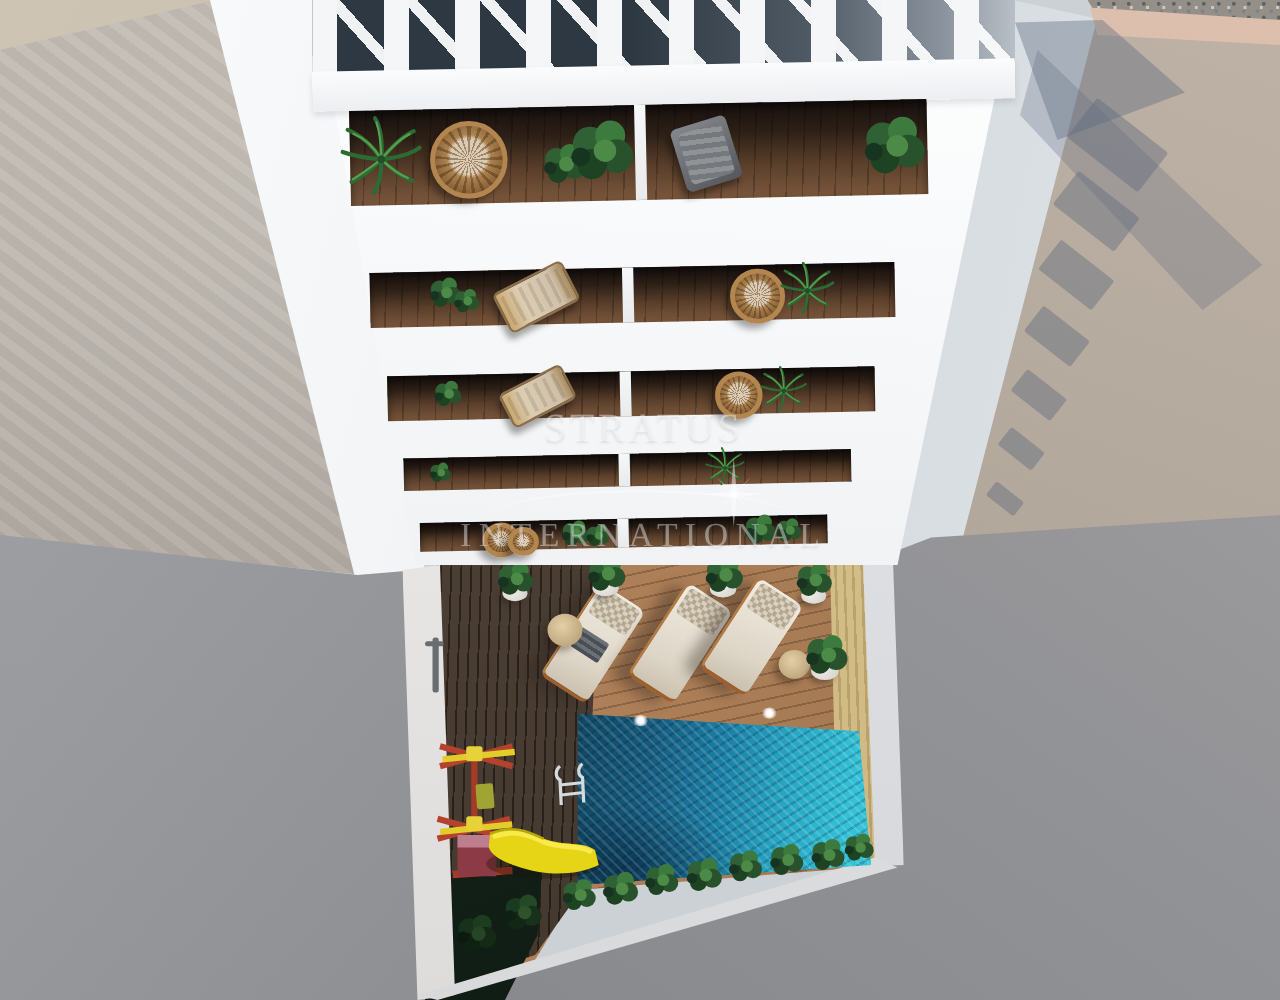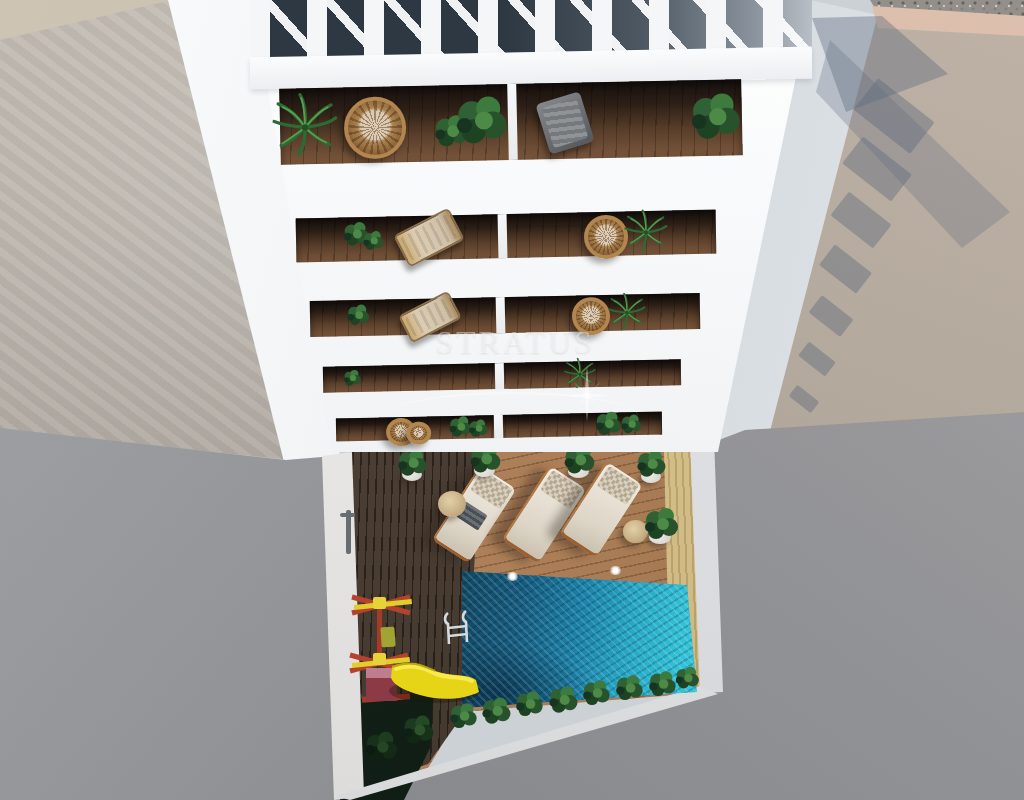--- a/index.html
+++ b/index.html
@@ -394,14 +394,15 @@
     <svg class="bush-svg" style="left:282px;top:0px;width:26px;height:24px">
         <use href="#sym-bush"></use>
       </svg>
   </div>
 
   <div class="abs wm" id="wm-title">STRATUS</div>
   <div class="abs" id="wm-arc"></div>
   <svg class="abs" style="left:556px;top:366px;width:62px;height:62px">
       <use href="#sym-star"></use>
     </svg>
+  <div class="abs wm" id="wm-sub">INTERNATIONAL</div>
 
 </div>
 
 </body></html>

